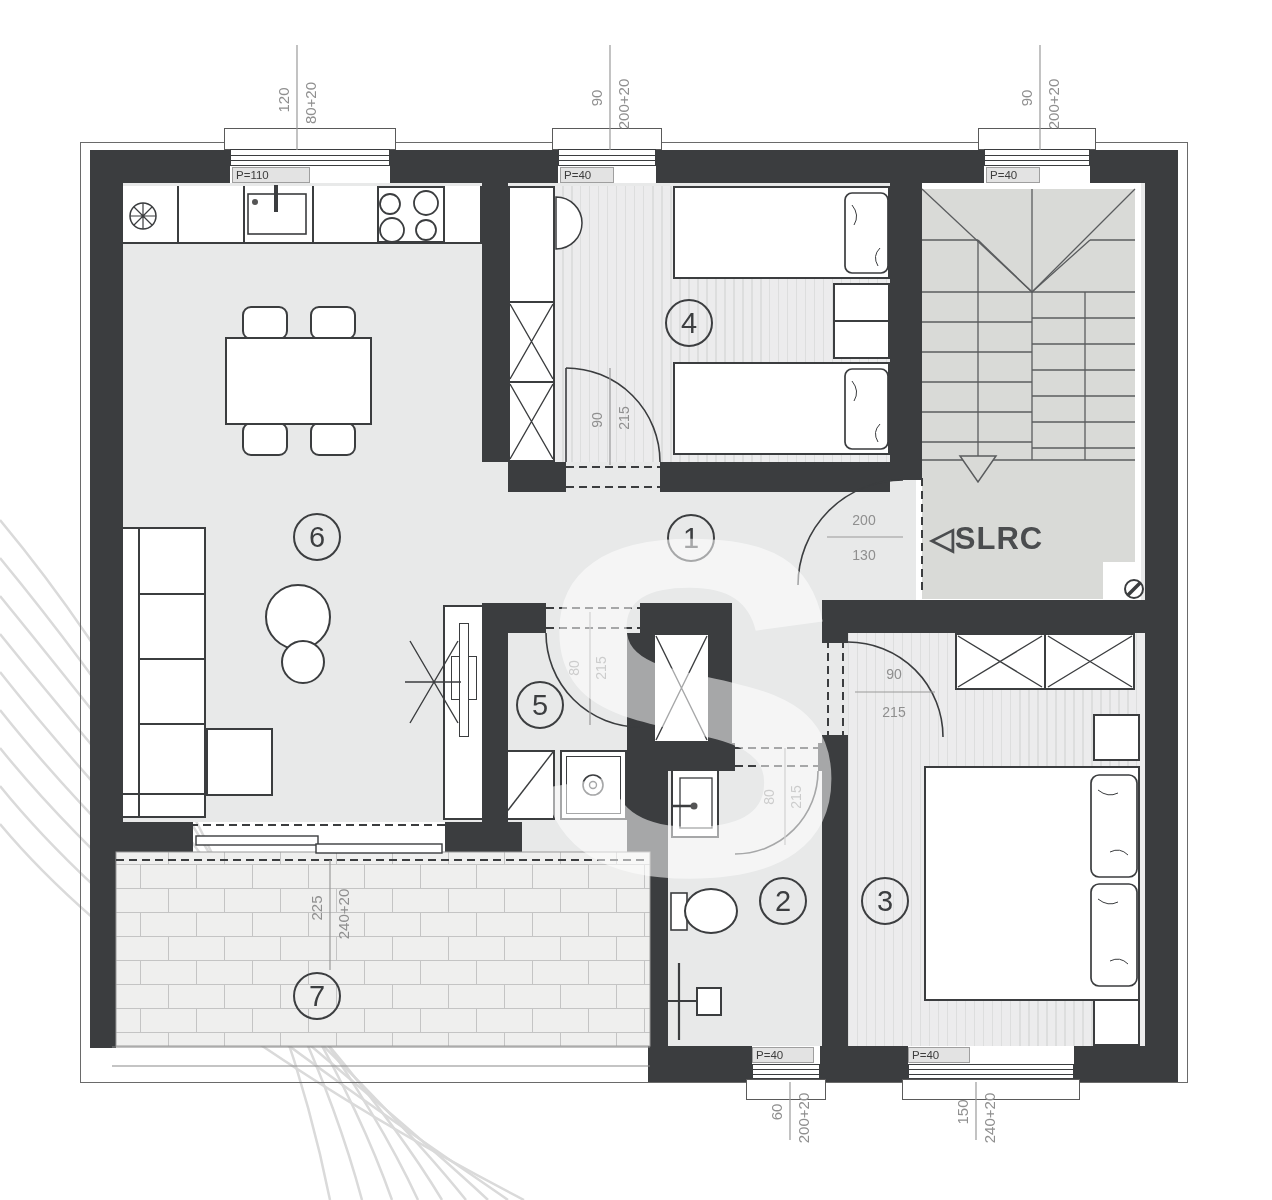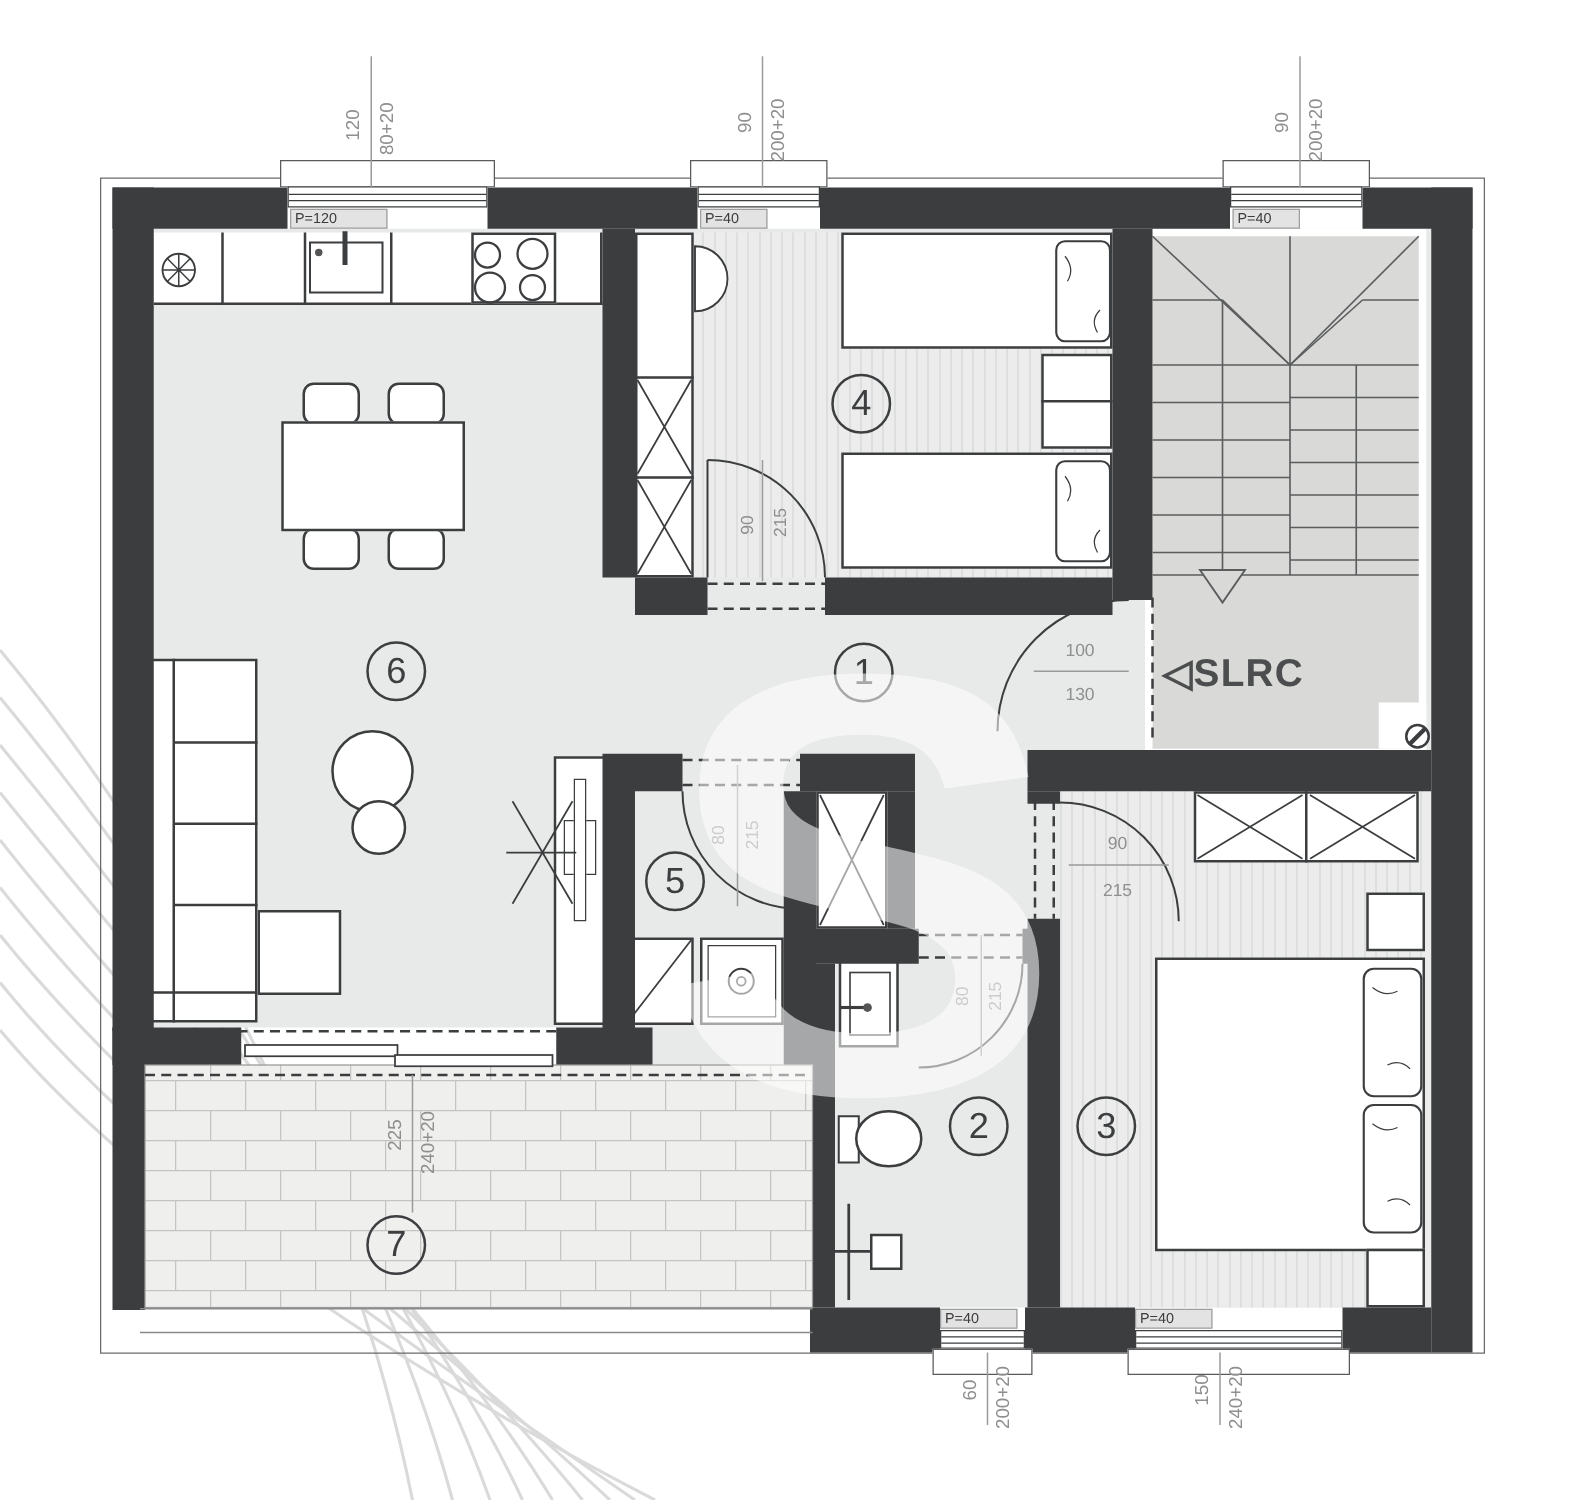--- a/index.html
+++ b/index.html
@@ -134,21 +134,21 @@
   <div class="wall" style="left:1145px;top:150px;width:33px;height:932px;"></div>
   <div class="wall" style="left:648px;top:1046px;width:104px;height:36px;"></div>
   <div class="wall" style="left:820px;top:1046px;width:88px;height:36px;"></div>
   <div class="wall" style="left:1074px;top:1046px;width:71px;height:36px;"></div>
 
   <div class="sill" style="left:224px;top:128px;width:172px;height:22px;"></div>
   <div class="glz" style="left:230px;top:149px;width:160px;height:17px;">
       <i style="top:5px;"></i>
       <i style="top:10px;"></i>
     </div>
-  <div class="wlabel" style="left:232px;top:167px;width:78px;height:16px;">P=120</div>
+  <div class="wlabel" style="left:232px;top:167px;width:78px;height:16px;">P=110</div>
 
   <div class="sill" style="left:552px;top:128px;width:110px;height:22px;"></div>
   <div class="glz" style="left:558px;top:149px;width:98px;height:17px;">
       <i style="top:5px;"></i>
       <i style="top:10px;"></i>
     </div>
   <div class="wlabel" style="left:560px;top:167px;width:54px;height:16px;">P=40</div>
 
   <div class="sill" style="left:978px;top:128px;width:118px;height:22px;"></div>
   <div class="glz" style="left:984px;top:149px;width:106px;height:17px;">
@@ -331,17 +331,17 @@
   <div class="dim-v" style="left:343px;top:914px;">240+20</div>
 
   <div class="dim-v" style="left:597px;top:420px;font-size:14px;">90</div>
   <div class="dim-v" style="left:624px;top:418px;font-size:14px;">215</div>
   <div class="dim-v" style="left:574px;top:668px;font-size:14px;">80</div>
   <div class="dim-v" style="left:601px;top:668px;font-size:14px;">215</div>
   <div class="dim-v" style="left:769px;top:797px;font-size:14px;">80</div>
   <div class="dim-v" style="left:796px;top:797px;font-size:14px;">215</div>
   <div class="dim-h" style="left:894px;top:674px;font-size:14px;">90</div>
   <div class="dim-h" style="left:894px;top:712px;font-size:14px;">215</div>
-  <div class="dim-h" style="left:864px;top:520px;font-size:14px;">100</div>
+  <div class="dim-h" style="left:864px;top:520px;font-size:14px;">200</div>
   <div class="dim-h" style="left:864px;top:555px;font-size:14px;">130</div>
 
   <div id="wm-s">S</div>
 </div>
 
 </body></html>

